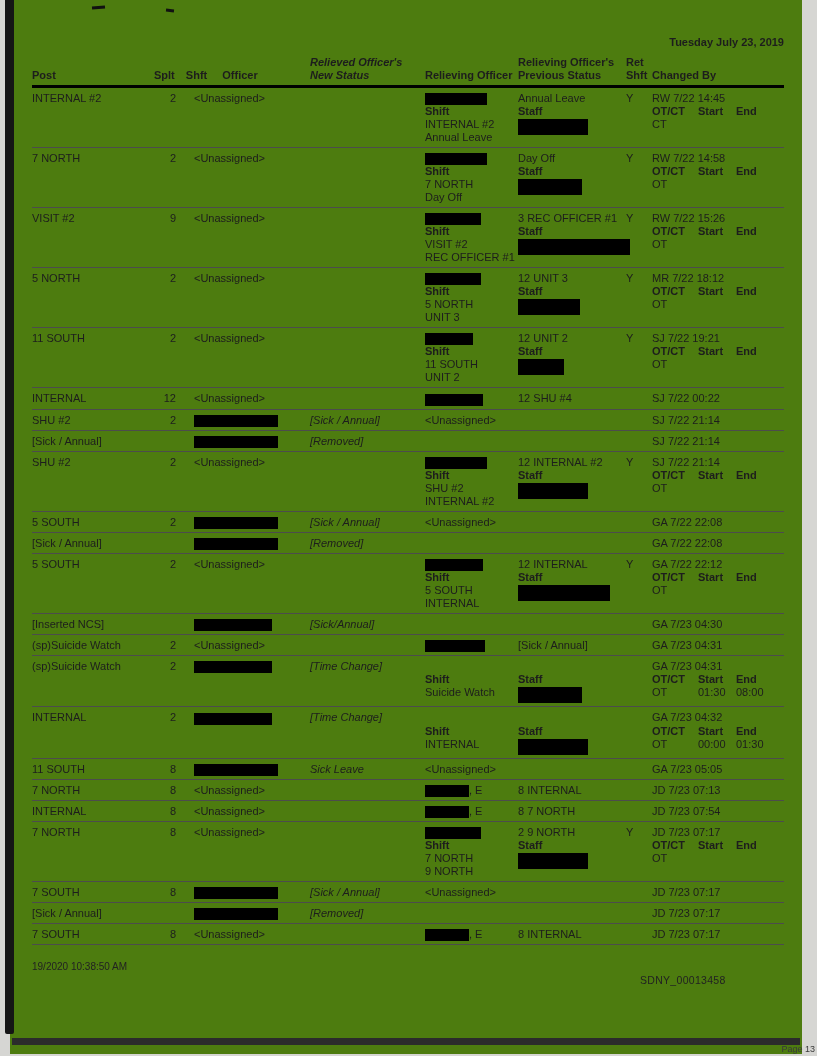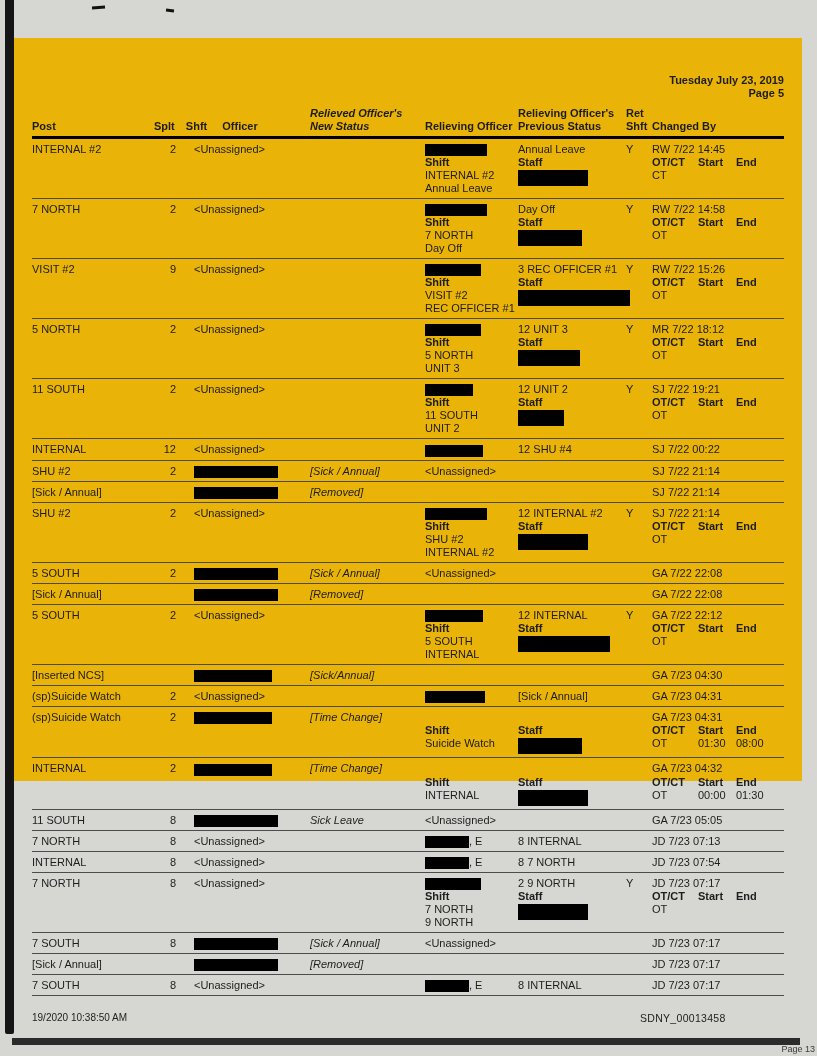--- a/index.html
+++ b/index.html
@@ -5,22 +5,22 @@
   * { margin:0; padding:0; box-sizing:border-box; }
   html,body { width:817px; height:1056px; }
   body {
     background:#d6d6d3;
     font-family:"Liberation Sans", sans-serif;
     position:relative;
     overflow:hidden;
   }
   .canvas { position:absolute; inset:0; }
   .page {
-    position:absolute; left:10px; top:0; width:792px; height:743px;
-    background:#eab308; color:#1d1d1d;margin-top:38px;
+    position:absolute; left:10px; top:0; width:792px; height:1054px;
+    background:#4d7c0f; color:#1d1d1d;
   }
   .edge-left {
     position:absolute; left:5px; top:0; width:9px; height:1034px;
     background:#151515; z-index:5; border-radius:0 0 2px 2px;
   }
   .edge-bottom {
     position:absolute; left:12px; top:1038px; width:788px; height:7px;
     background:#2b2b2b; z-index:5;
   }
   .speck { position:absolute; background:#111; z-index:6; }
@@ -70,21 +70,20 @@
   <div class="edge-left"></div>
   <div class="edge-bottom"></div>
   <div class="speck speck1"></div>
   <div class="speck speck2"></div>
 
   <div class="page">
     <div class="content">
 
       <div class="head-right">
         <div>Tuesday July 23, 2019</div>
-        <div>Page 5</div>
       </div>
 
       <div class="table">
         <div class="hrow">
           <div class="cell c-post">Post</div>
           <div class="cell c-mid">
             <span>Splt</span>
             <span class="ml8">Shft</span>
             <span class="ml12">Officer</span>
           </div>

